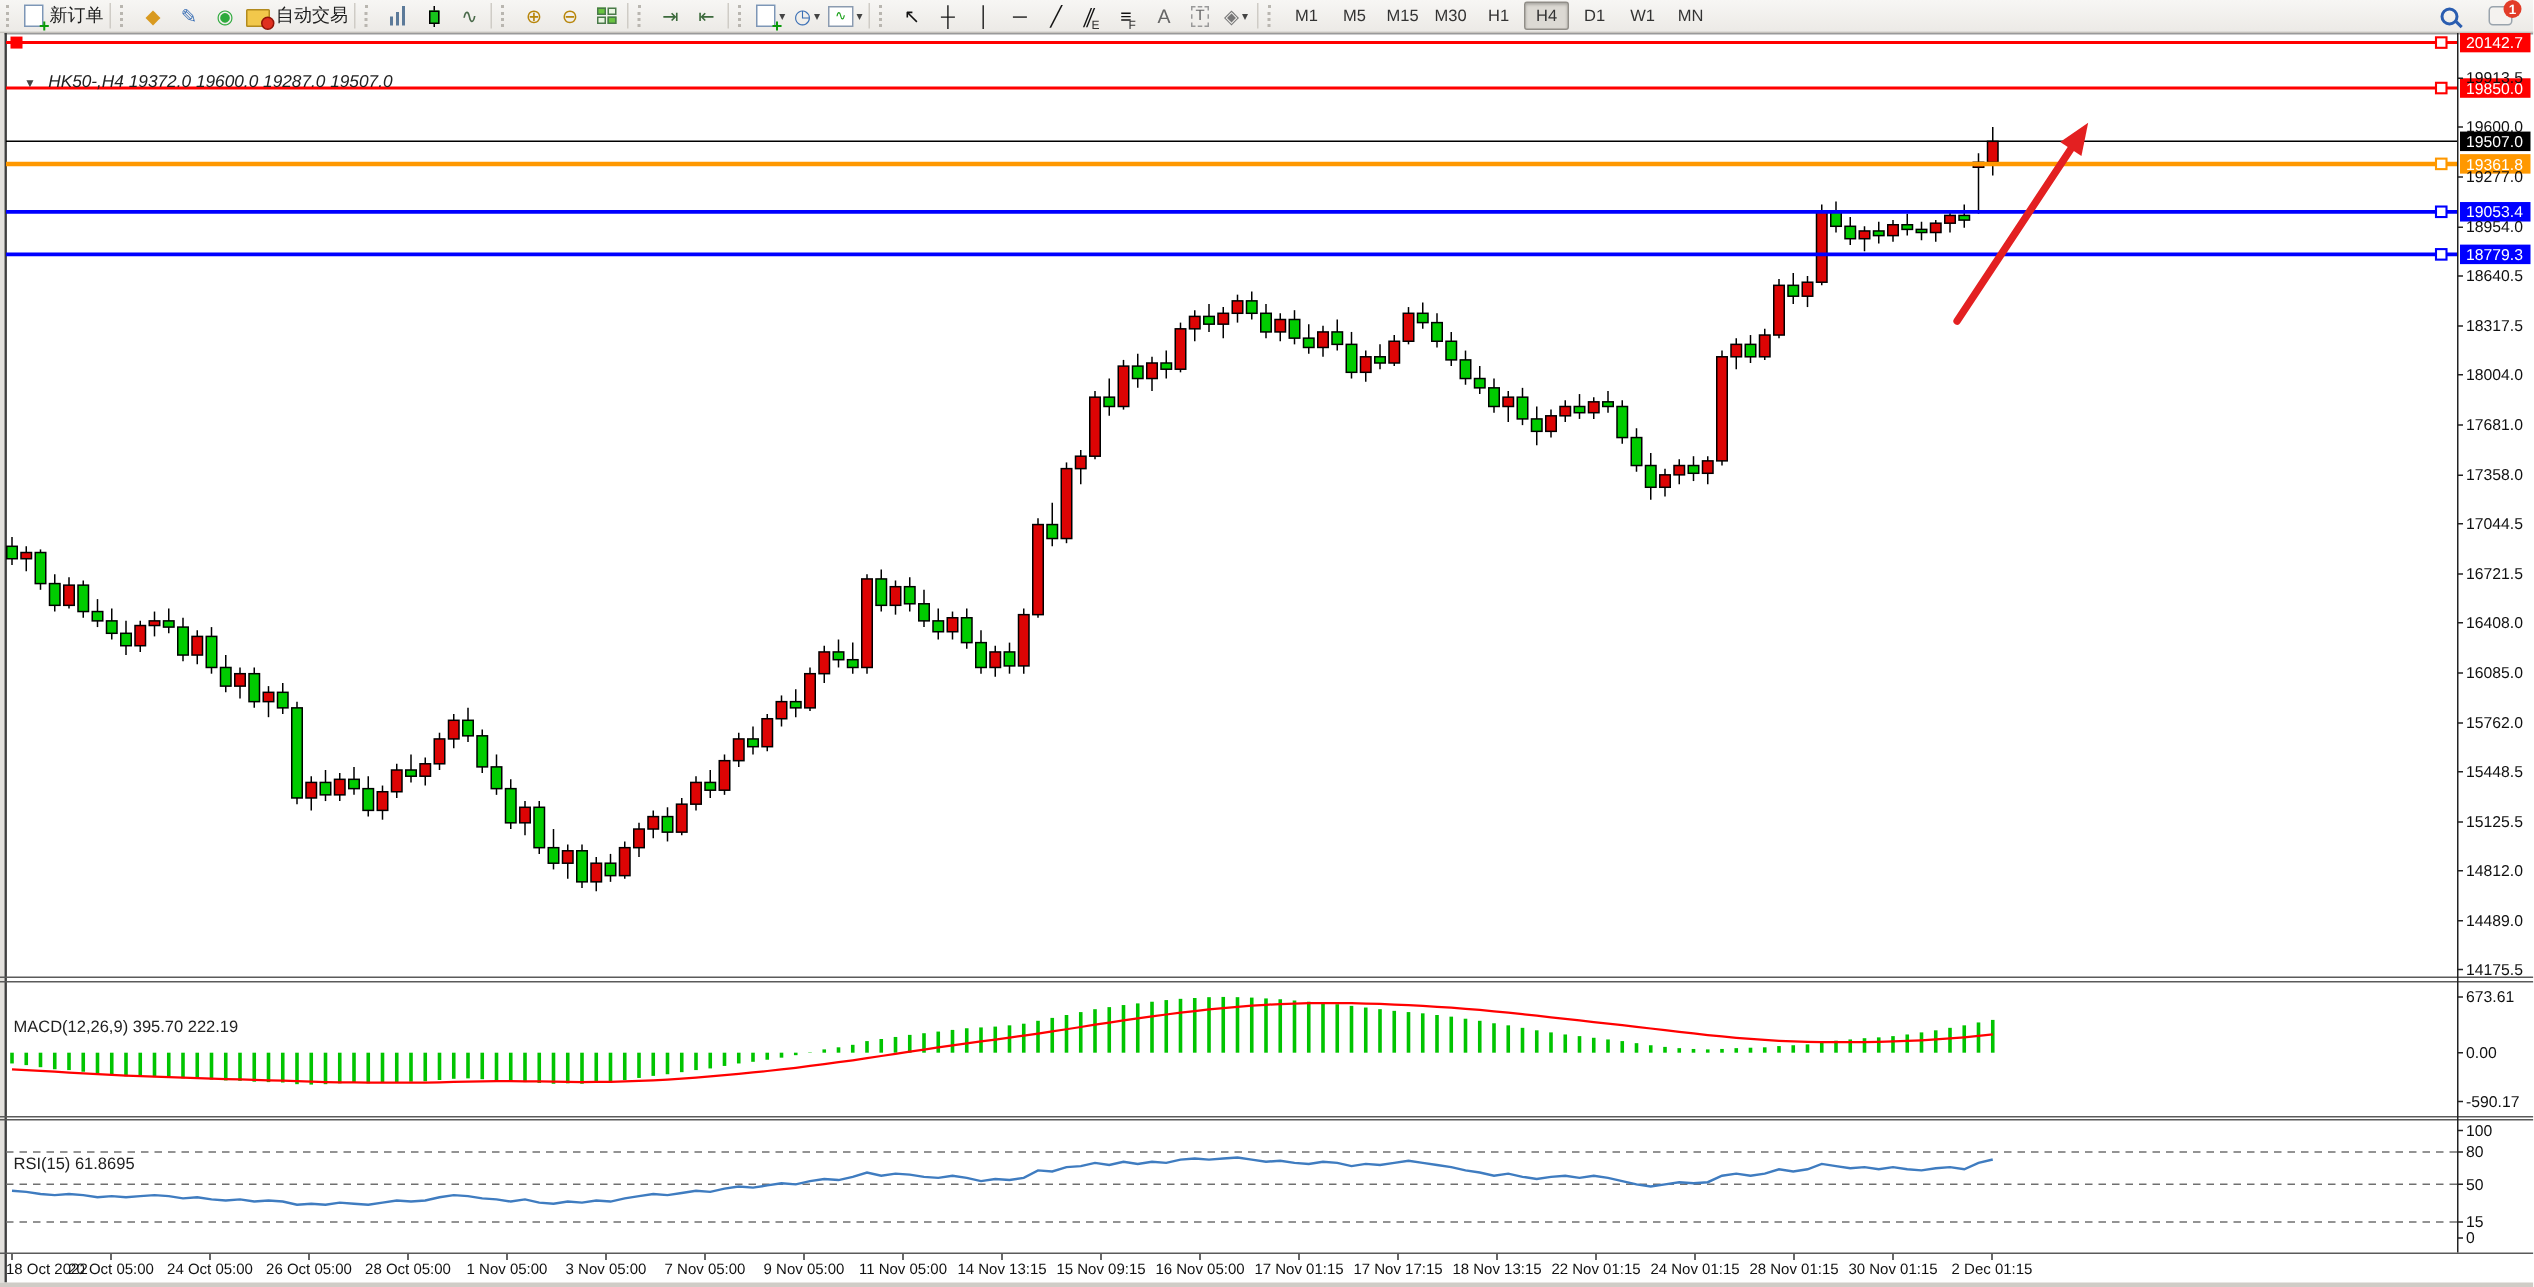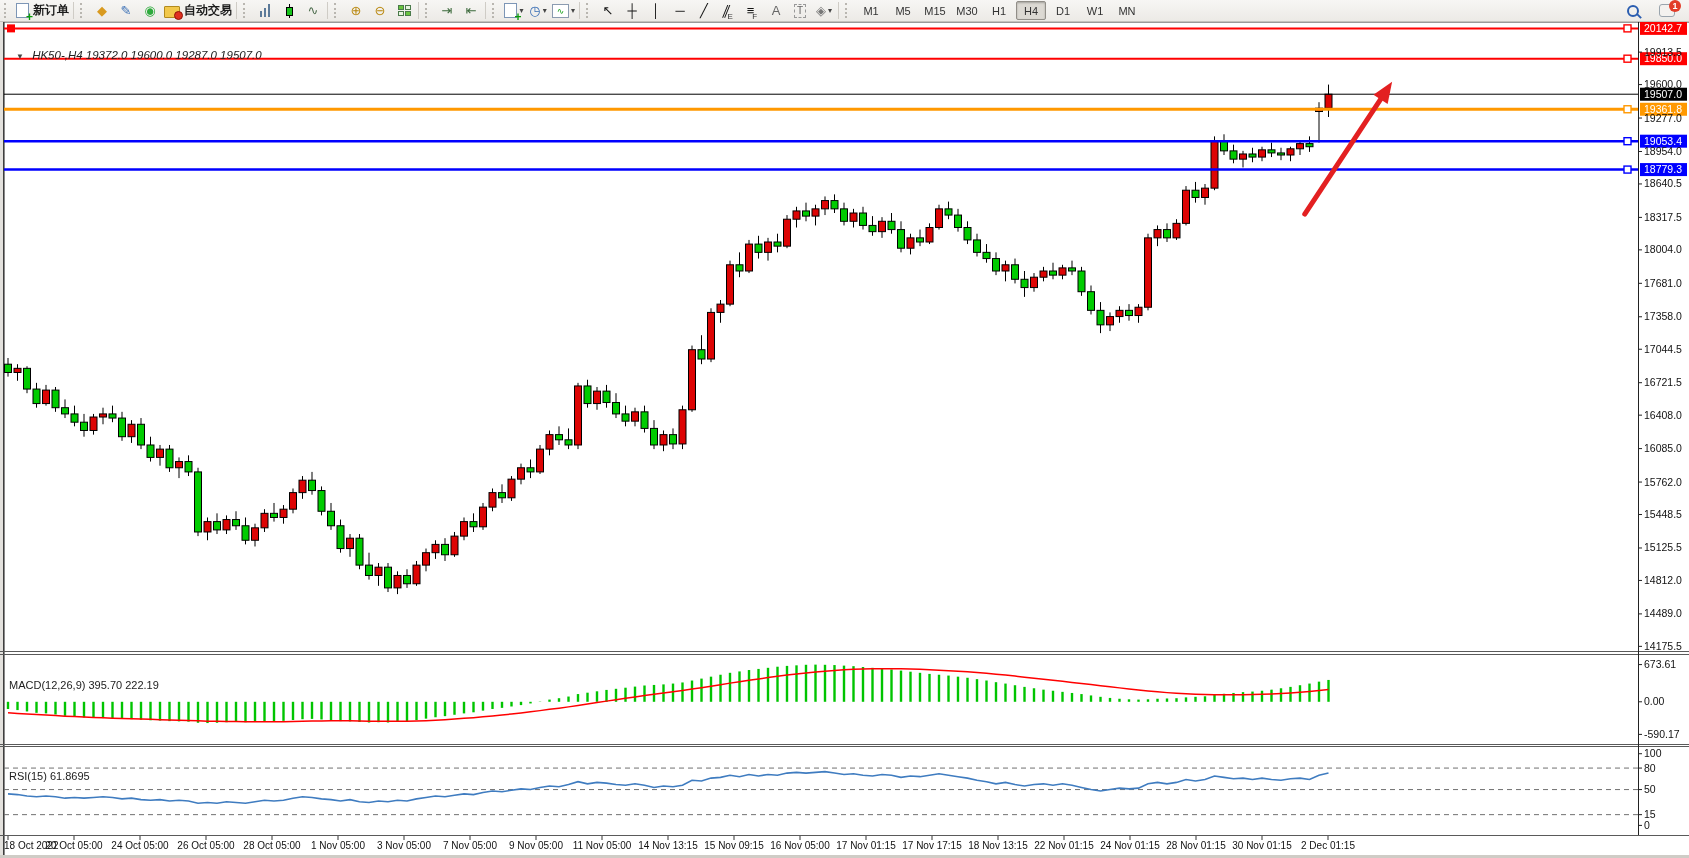--- a/index.html
+++ b/index.html
@@ -9,21 +9,21 @@
   #toolbar{position:absolute;top:0;left:0;width:1689px;height:22px;background:linear-gradient(#f7f6f4,#eceae6);
     border-bottom:1px solid #c6c3bd;display:flex;align-items:center;font-size:12px;color:#222;box-sizing:border-box;}
   .grip{width:5px;height:15px;border-left:2px dotted #b9b6b0;margin:0 3px 0 4px;}
   .sep{width:1px;height:17px;background:#cfccc6;margin:0 2px;}
   .tbtn{display:inline-flex;align-items:center;justify-content:center;min-width:20px;height:20px;padding:0 2px;
     cursor:default;position:relative;}
   .tbtn .g{font-size:13px;line-height:16px;}
   .tbtn .g.boxed{border:1px dashed #999;padding:0 2px;font-size:10px;line-height:12px;}
   .tbtn .sub{font-size:8px;color:#333;margin-left:-2px;align-self:flex-end;}
   .tbtn .dd{font-size:8px;color:#444;margin-left:2px;}
-  .tlabel{margin-left:4px;color:#1c1c1c;font-weight:bold;}
+  .tlabel{margin-left:4px;color:#1c1c1c;}
   
   .ic-doc{width:11px;height:13px;background:#fff;border:1px solid #7d96b6;position:relative;display:inline-block;}
   .ic-doc .plus{position:absolute;right:-5px;bottom:-5px;color:#0b9a0b;font-weight:bold;font-size:12px;line-height:10px;}
   .ic-folder{width:14px;height:10px;background:#f2c84b;border:1px solid #b28a1e;border-radius:1px;position:relative;display:inline-block;margin-top:3px;}
   .ic-folder .dot{position:absolute;right:-4px;bottom:-3px;width:7px;height:7px;background:#e03020;border-radius:50%;border:1px solid #901408;}
   .ic-candle{width:9px;height:14px;position:relative;display:inline-block;}
   .ic-candle:before{content:"";position:absolute;left:4px;top:0;width:1px;height:14px;background:#000;}
   .ic-candle:after{content:"";position:absolute;left:1px;top:3px;width:5px;height:7px;background:#17c41b;border:1px solid #000;}
   .ic-bars{display:inline-flex;align-items:flex-end;gap:2px;height:13px;}
   .ic-bars i{width:2px;background:#5c7a99;display:block;}

